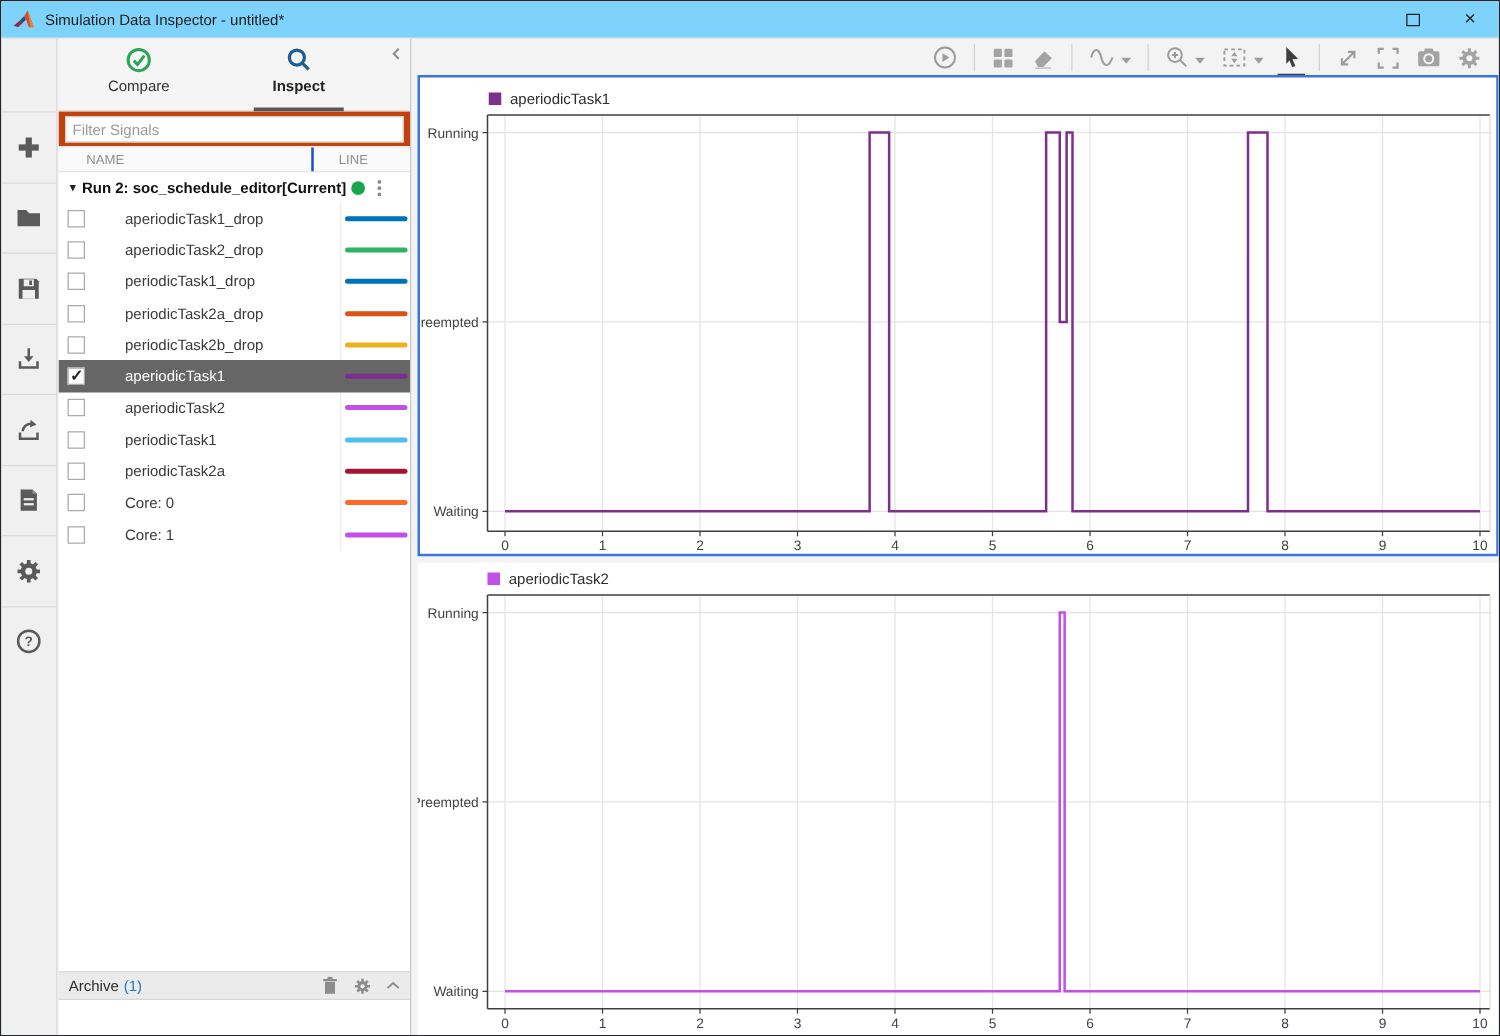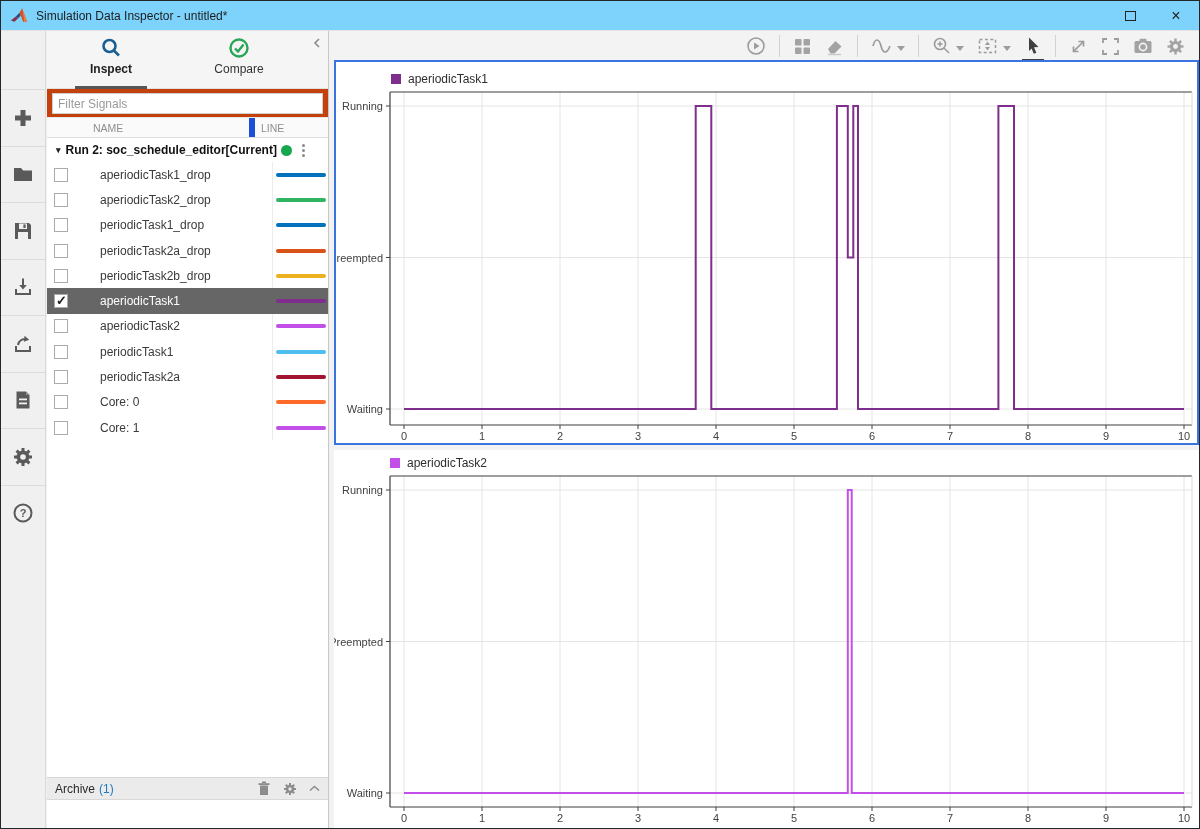--- a/index.html
+++ b/index.html
@@ -26,22 +26,22 @@
   .tabbar { position:relative; height:58px; background:#f5f5f5; border-bottom:1px solid #e0e0e0; display:flex; }
   .tab { width:128px; margin-top:6px; display:flex; flex-direction:column; align-items:center; justify-content:flex-start; position:relative; }
   .tab .tab-label { font-size:12px; color:#333; margin-top:3px; }
   .tab.active .tab-label { font-weight:bold; color:#222; }
   .tab.active .underline { position:absolute; bottom:-1px; width:72px; height:3px; background:#565656; }
   .collapse-ch { position:absolute; right:6px; top:6px; }
   .filter-wrap { padding:4px 5px 3px 5px; background:#c2410c; }
   .filter-input { width:100%; height:21px; border:1px solid #cfcfcf; font-size:12px; padding:0 5px; color:#333; background:#fff; font-family:"Liberation Sans", sans-serif; }
   .filter-input::placeholder { color:#9a9a9a; }
   .cols { height:21px; display:flex; background:#fafafa; border-top:1px solid #e8e8e8; border-bottom:1px solid #e0e0e0; font-size:10.5px; color:#8e8e8e; align-items:center; }
-  .col-name { width:202px; padding-left:46px; }
-  .col-line { padding-left:6px; border-left:6px solid #1d4ed8; height:100%; display:flex; align-items:center; }
+  .col-name { width:202px; padding-left:22px; }
+  .col-line { padding-left:20px; border-left:2px solid #1d4ed8; height:100%; display:flex; align-items:center; }
   .runrow { height:24px; display:flex; align-items:center; padding-left:9px; font-size:12px; font-weight:bold; color:#111; background:#fff; }
   .runrow .caret { font-size:9px; margin-right:5px; color:#222; }
   .run-dot { width:11px; height:11px; border-radius:50%; margin-left:4px; flex:0 0 auto; }
   .kebab { display:flex; flex-direction:column; gap:2px; margin-left:8px; padding:2px; }
   .kebab i { width:3px; height:3px; border-radius:50%; background:#8a8a8a; }
   .siglist { background:#fff; }
   .sigrow { height:25.3px; display:flex; align-items:center; position:relative;gap:12px; }
   .cb { width:14px; height:14px; background:#fff; border:1px solid #ababab; margin-left:7px; flex:0 0 auto; position:relative; }
   .sigrow.checked .cb::after { content:"✓"; position:absolute; left:1px; top:-2px; font-size:13px; color:#222; font-weight:bold; }
   .signame { font-size:12px; color:#3a3a3a; padding-left:20px; width:180px; white-space:nowrap; overflow:hidden; }
@@ -159,34 +159,34 @@
     <div class="rail-btn">
       <svg width="22" height="22" viewBox="0 0 22 22">
           <circle cx="11" cy="11" r="8.5" fill="none" stroke="#5a5a5a" stroke-width="2"></circle>
           <text x="11" y="15" text-anchor="middle" font-size="11" font-weight="bold" fill="#5a5a5a" font-family="Liberation Sans, sans-serif">?</text>
         </svg>
     </div>
   </div>
 
   <div class="sidebar">
     <div class="tabbar">
+      <div class="tab">
+        <svg width="22" height="22" viewBox="0 0 22 22" fill="none" stroke="#28a558" stroke-width="2.4">
+            <circle cx="11" cy="11" r="8.5"></circle>
+            <polyline points="7,11.5 10,14.5 15.5,7.5"></polyline>
+          </svg>
+        <span class="tab-label">Compare</span>
+      </div>
       <div class="tab active">
         <svg width="22" height="22" viewBox="0 0 22 22" fill="none" stroke="#1b5f92" stroke-width="2.6">
             <circle cx="9.5" cy="9" r="6"></circle>
             <line x1="13.8" y1="13.5" x2="19" y2="18.5"></line>
           </svg>
         <span class="tab-label">Inspect</span>
         <span class="underline"></span>
-      </div>
-      <div class="tab">
-        <svg width="22" height="22" viewBox="0 0 22 22" fill="none" stroke="#28a558" stroke-width="2.4">
-            <circle cx="11" cy="11" r="8.5"></circle>
-            <polyline points="7,11.5 10,14.5 15.5,7.5"></polyline>
-          </svg>
-        <span class="tab-label">Compare</span>
       </div>
       <svg class="collapse-ch" width="10" height="12" viewBox="0 0 10 12" fill="none" stroke="#8a8a8a" stroke-width="1.6">
           <polyline points="7,2 3,6 7,10"></polyline>
         </svg>
     </div>
     <div class="filter-wrap">
       <input class="filter-input" type="text" placeholder="Filter Signals" style="">
     </div>
     <div class="cols">
       <span class="col-name">NAME</span>

